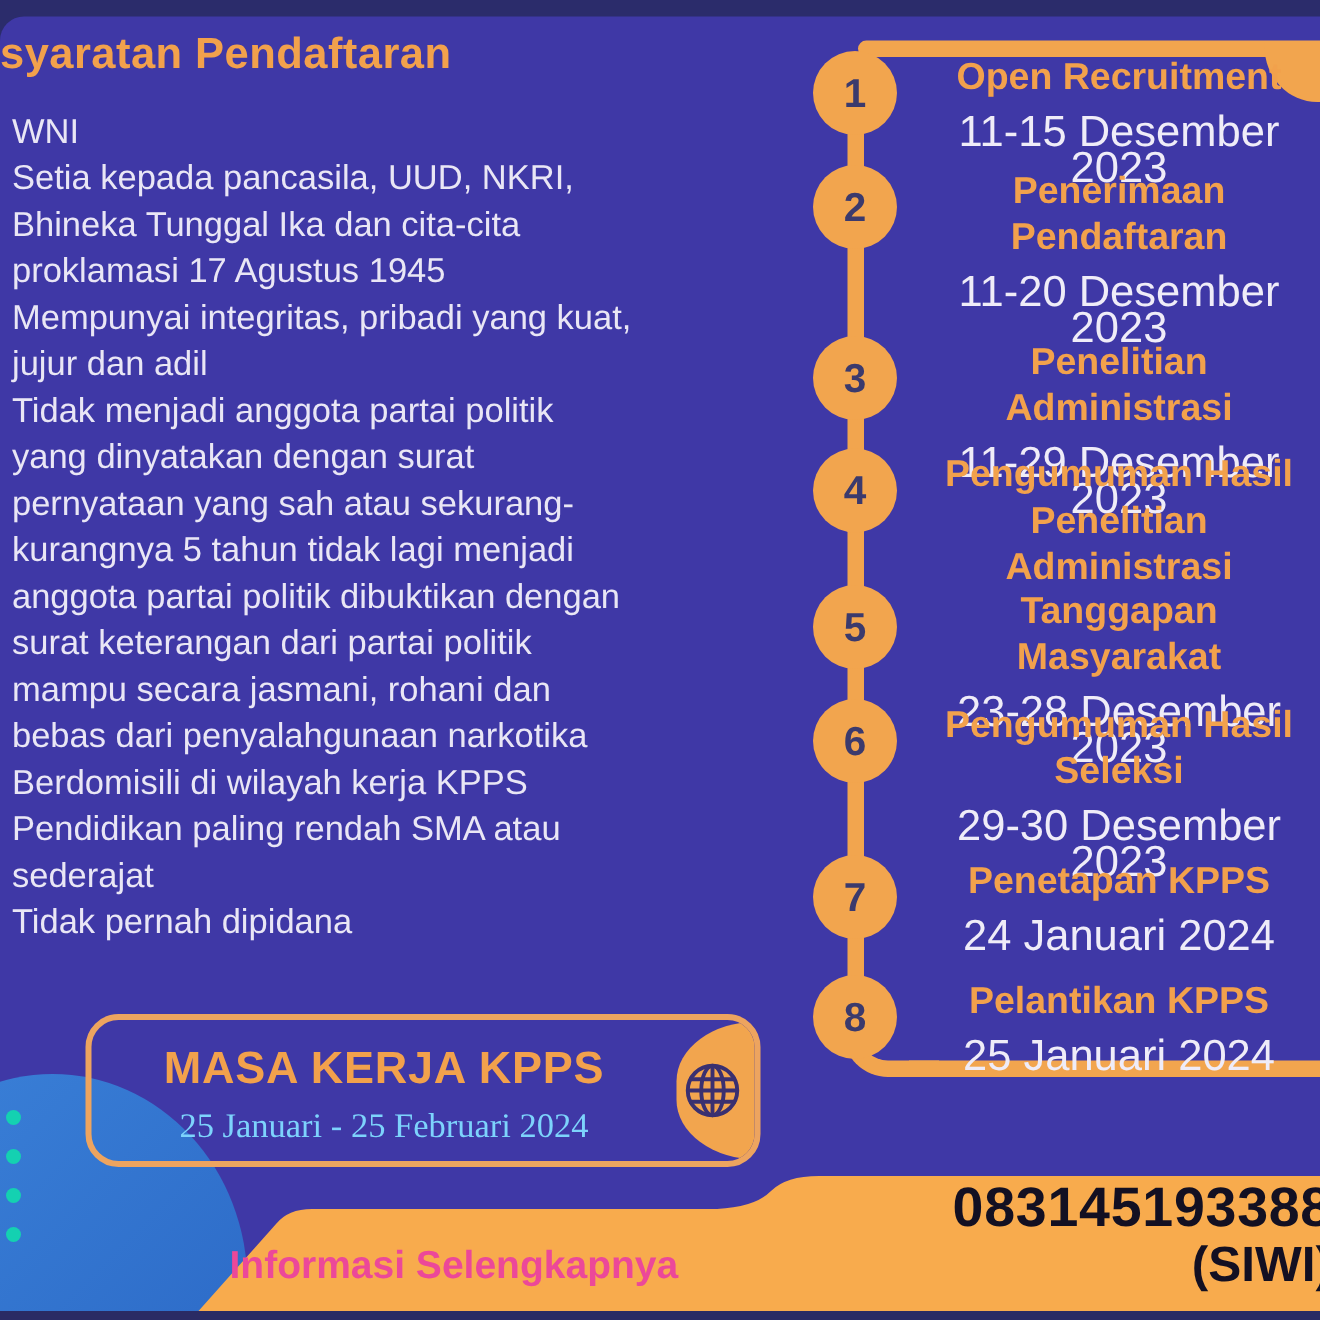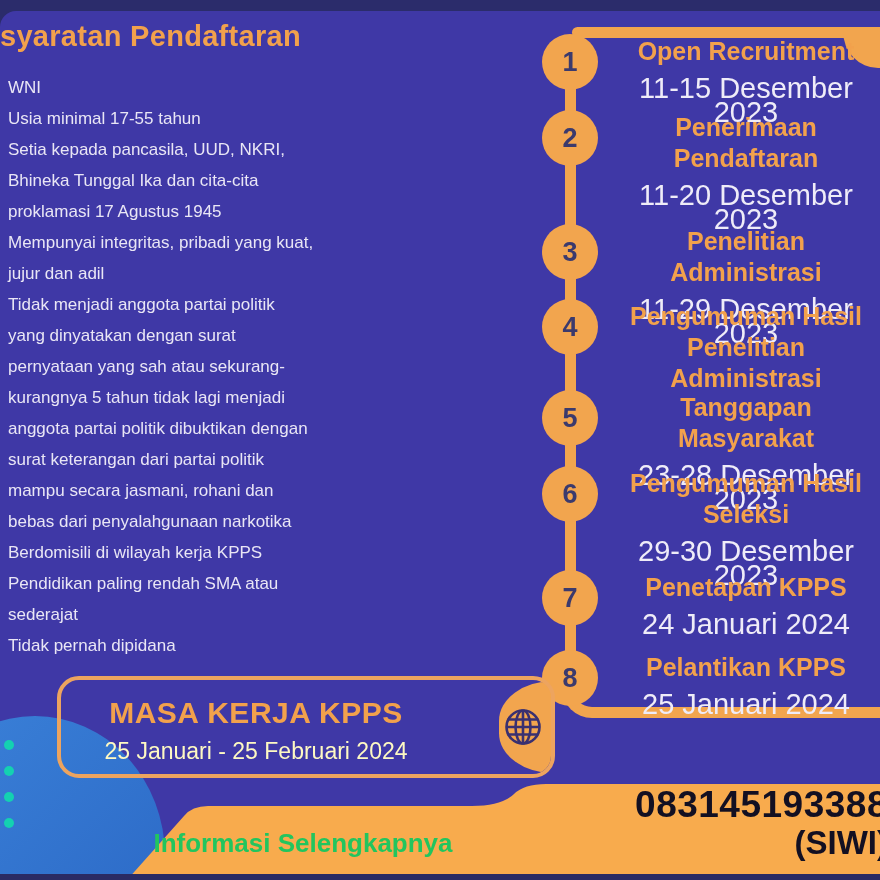--- a/index.html
+++ b/index.html
@@ -4,21 +4,21 @@
 <style>
   html,body{margin:0;padding:0;}
   body{font-family:"Liberation Sans","DejaVu Sans",sans-serif;background:#23255c;}
   .stage{position:relative;width:880px;height:880px;overflow:hidden;background:#2b2c6b;padding-left:24px;}
   .panel{position:absolute;left:0;right:0;top:11px;bottom:6px;background:#3f38a6;border-radius:16px;}
 
   
   .page-title{position:absolute;left:0;top:20px;margin:0;font-size:29px;font-weight:800;
     color:#f2a14c;letter-spacing:.3px;}
   .req-list{position:absolute;left:8px;top:72px;width:505px;color:#e9e6f5;
-    font-size:17px;line-height:31px;}
+    font-size:23px;line-height:31px;}
   .req-item{white-space:pre-line;}
 
   
   .timeline{position:absolute;left:536px;top:0;width:344px;height:735px;overflow:hidden;}
   .tl-vbar{position:absolute;left:29px;top:40px;width:11px;height:650px;background:#f2a54e;border-radius:6px;}
   .tl-topbar{position:absolute;left:36px;top:27px;width:308px;height:11px;background:#f2a54e;border-radius:8px 0 0 8px;}
   .tl-corner{position:absolute;left:307px;top:29px;width:37px;height:39px;background:#f2a54e;border-radius:0 0 0 95%;}
   .tl-bend{position:absolute;left:26px;top:676px;width:64px;height:42px;box-sizing:border-box;
     border-left:11px solid #f2a54e;border-bottom:11px solid #f2a54e;border-bottom-left-radius:30px;}
   .tl-botbar{position:absolute;left:70px;top:707px;width:274px;height:11px;background:#f2a54e;}
@@ -32,40 +32,40 @@
   .timeline-row:nth-of-type(7){top:572px}
   .timeline-row:nth-of-type(8){top:652px}
   .tl-circle{position:absolute;left:6px;top:-2px;width:56px;height:56px;border-radius:50%;
     background:#f2a54e;display:flex;align-items:center;justify-content:center;
     font-size:27px;font-weight:800;color:#3b3a6d;}
   .tl-texts{margin-left:76px;text-align:center;}
   .tl-title{font-size:25px;font-weight:800;color:#f2a14c;line-height:31px;white-space:pre-line;}
   .tl-date{font-size:29px;color:#efecf8;line-height:24px;margin-top:9px;}
 
   
-  .masa-card{position:absolute;left:57px;top:676px;width:498px;height:102px;box-sizing:border-box;
+  .masa-card{position:absolute;left:57px;top:676px;width:450px;height:102px;box-sizing:border-box;
     border:4px solid #eda45f;border-radius:22px;overflow:hidden;}
   .masa-title{position:absolute;left:0;top:16px;width:390px;text-align:center;
     font-size:30px;font-weight:800;color:#f2a14c;letter-spacing:.5px;}
   .masa-period{position:absolute;left:0;top:58px;width:390px;text-align:center;
-    font-size:23px;color:#fef9c3;}
+    font-size:23px;color:#7dd3fc;font-family:Liberation Serif, serif;}
   .masa-blob{position:absolute;right:-2px;top:1px;width:54px;height:92px;background:#f2a54e;
     border-radius:95px 0 0 95px / 70px 0 0 70px;}
   .masa-globe{position:absolute;right:7px;top:26px;width:42px;height:42px;}
 
   
   .blue-blob{position:absolute;left:-95px;top:716px;width:260px;height:280px;border-radius:50%;
     background:linear-gradient(135deg,#3b82d9,#2a66c4);}
   .teal-dot{position:absolute;width:10px;height:10px;border-radius:50%;background:#14d1b1;left:4px;}
   .dot1{top:740px}.dot2{top:766px}.dot3{top:792px}.dot4{top:818px}
 
   
   .footer-banner{position:absolute;left:0;top:775px;width:880px;height:105px;}
-  .footer-info{position:absolute;left:153px;top:828px;width:300px;text-align:center;
-    font-size:26px;font-weight:800;color:#22c55e;}
+  .footer-info{position:absolute;left:153px;top:828px;width:300px;
+    font-size:26px;font-weight:800;color:#ec4899;}
   .footer-phone{position:absolute;right:16px;top:784px;width:400px;text-align:right;
     font-size:37px;font-weight:800;color:#131022;letter-spacing:.5px;}
   .footer-name{position:absolute;right:16px;top:824px;width:300px;text-align:right;
     font-size:33px;font-weight:800;color:#131022;}
   .bottom-band{position:absolute;left:0;bottom:0;width:100%;height:6px;background:#2a2b64;z-index:60;}
 </style>
 </head>
 <body>
 
 <div class="stage">
@@ -75,21 +75,20 @@
   <div class="teal-dot dot1"></div>
   <div class="teal-dot dot2"></div>
   <div class="teal-dot dot3"></div>
   <div class="teal-dot dot4"></div>
 
   <h1 class="page-title">syaratan Pendaftaran</h1>
   <div class="req-list">
 
       <div class="req-item">WNI</div>
 
-      <div class="req-item">Usia minimal 17-55 tahun</div>
 
       <div class="req-item">Setia kepada pancasila, UUD, NKRI,
 Bhineka Tunggal Ika dan cita-cita
 proklamasi 17 Agustus 1945</div>
 
       <div class="req-item">Mempunyai integritas, pribadi yang kuat,
 jujur dan adil</div>
 
       <div class="req-item">Tidak menjadi anggota partai politik
 yang dinyatakan dengan surat

